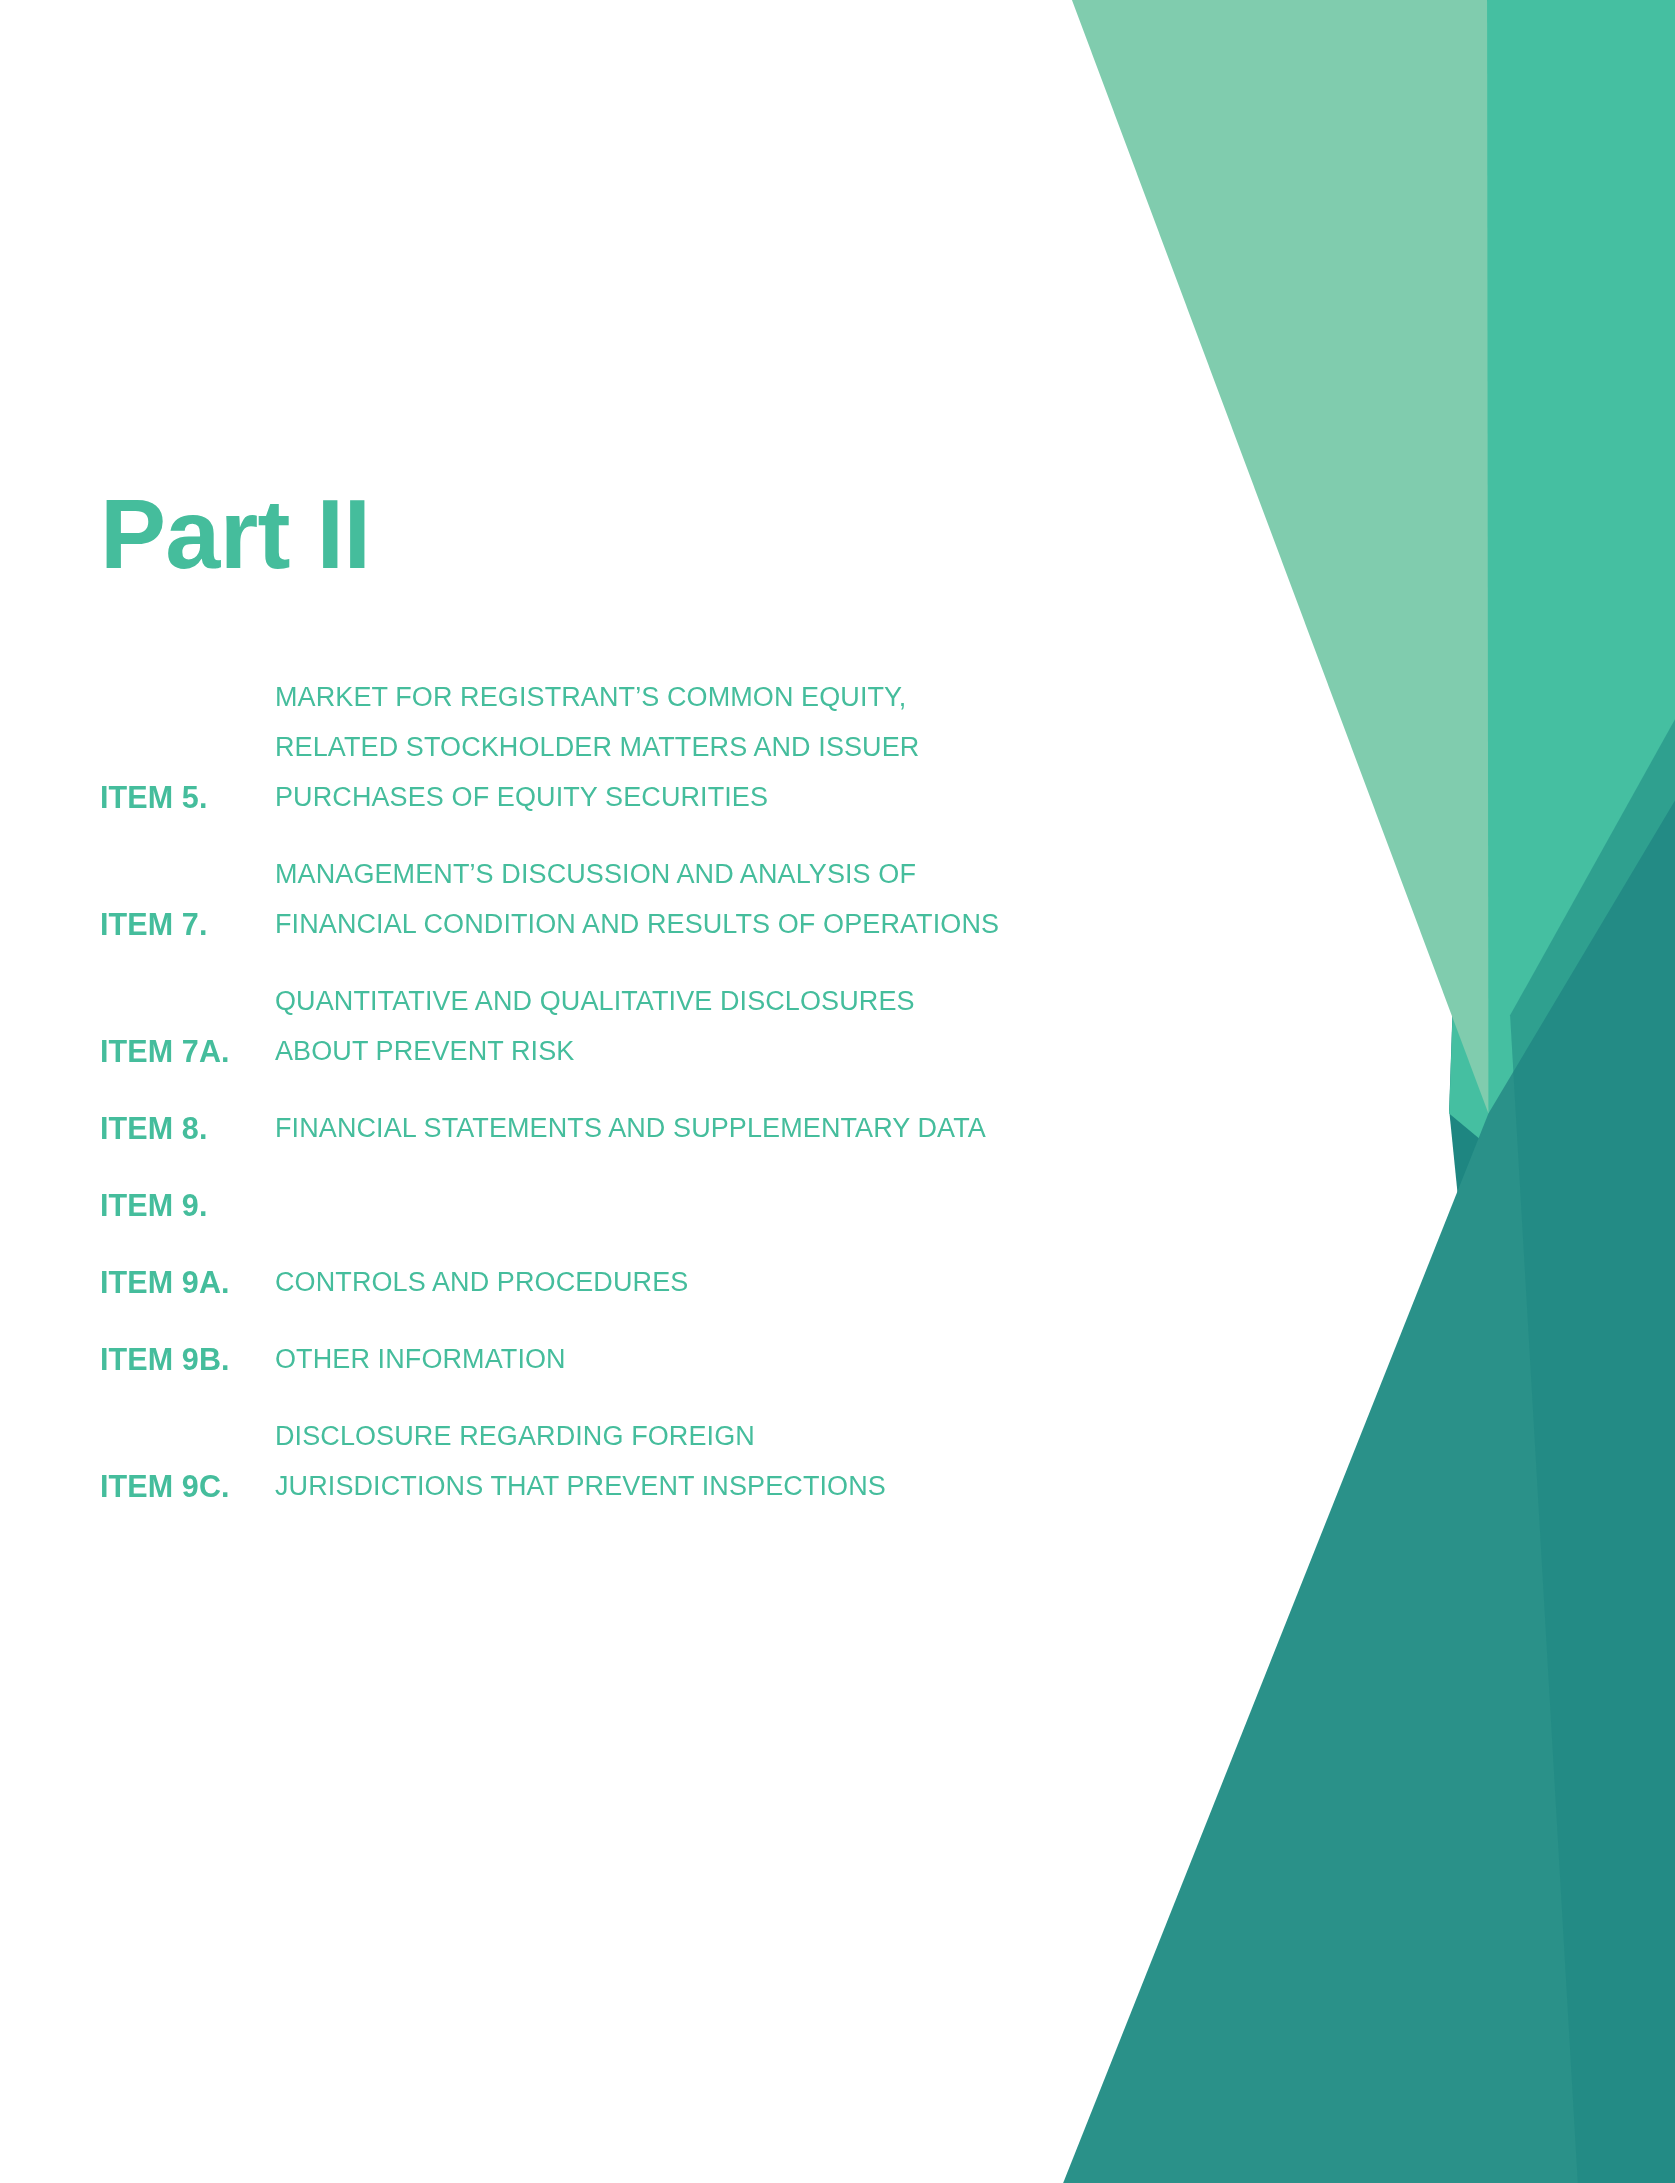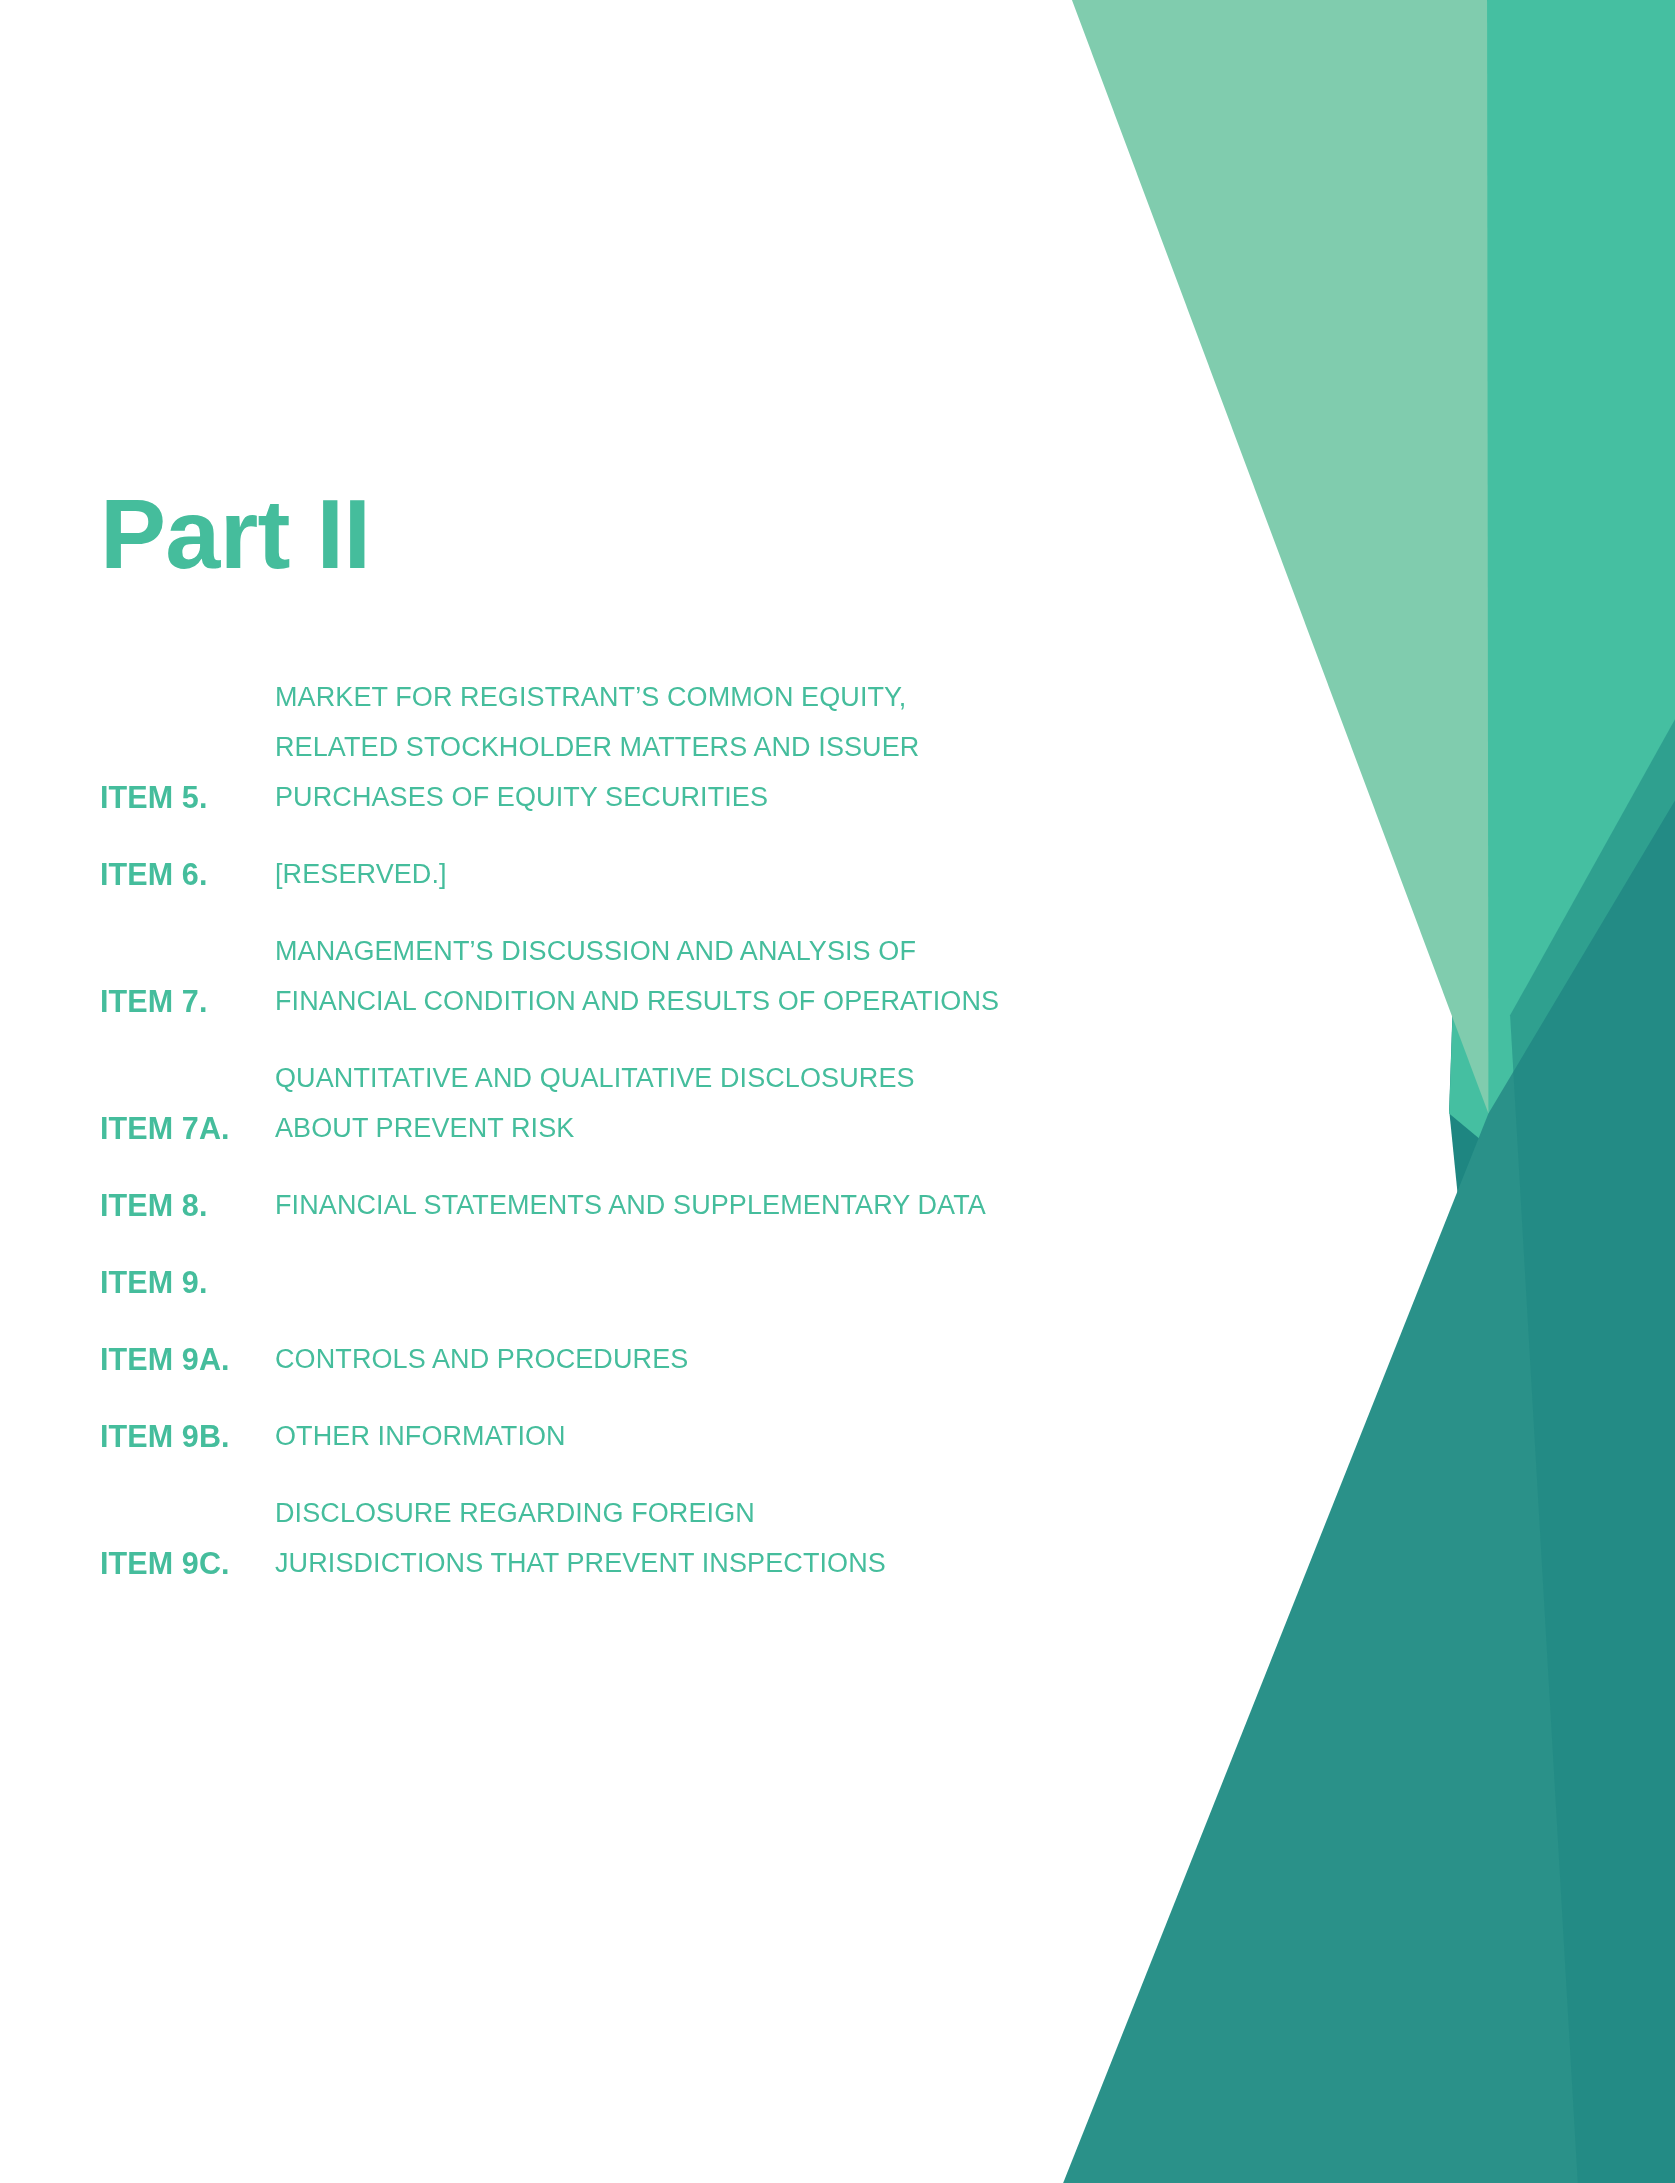--- a/index.html
+++ b/index.html
@@ -111,26 +111,20 @@
 
     <div class="toc-row">
       <div class="toc-label">ITEM 5.</div>
       <div class="toc-desc">
         <span class="ln">MARKET FOR REGISTRANT’S COMMON EQUITY,</span>
         <span class="ln">RELATED STOCKHOLDER MATTERS AND ISSUER</span>
         <span class="ln">PURCHASES OF EQUITY SECURITIES</span>
       </div>
     </div>
 
-    <div class="toc-row">
-      <div class="toc-label">ITEM 6.</div>
-      <div class="toc-desc">
-        <span class="ln">[RESERVED.]</span>
-      </div>
-    </div>
 
     <div class="toc-row">
       <div class="toc-label">ITEM 7.</div>
       <div class="toc-desc">
         <span class="ln">MANAGEMENT’S DISCUSSION AND ANALYSIS OF</span>
         <span class="ln">FINANCIAL CONDITION AND RESULTS OF OPERATIONS</span>
       </div>
     </div>
 
     <div class="toc-row">

